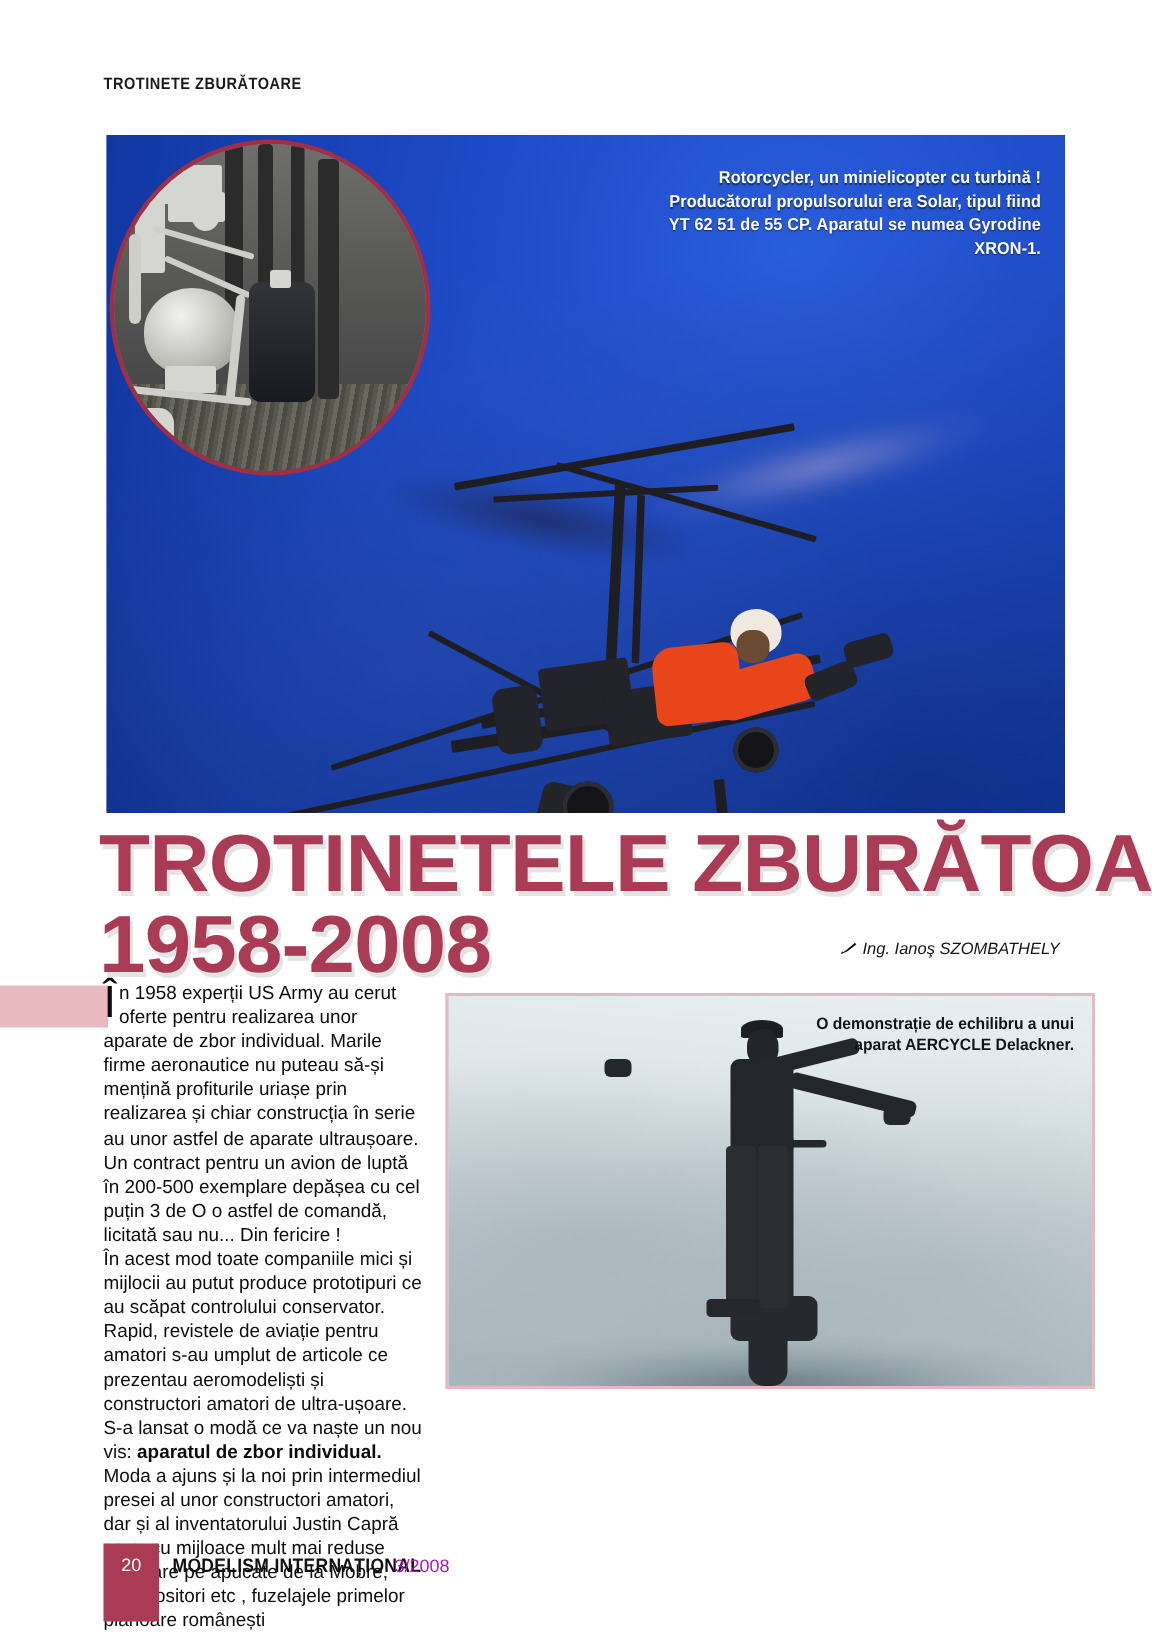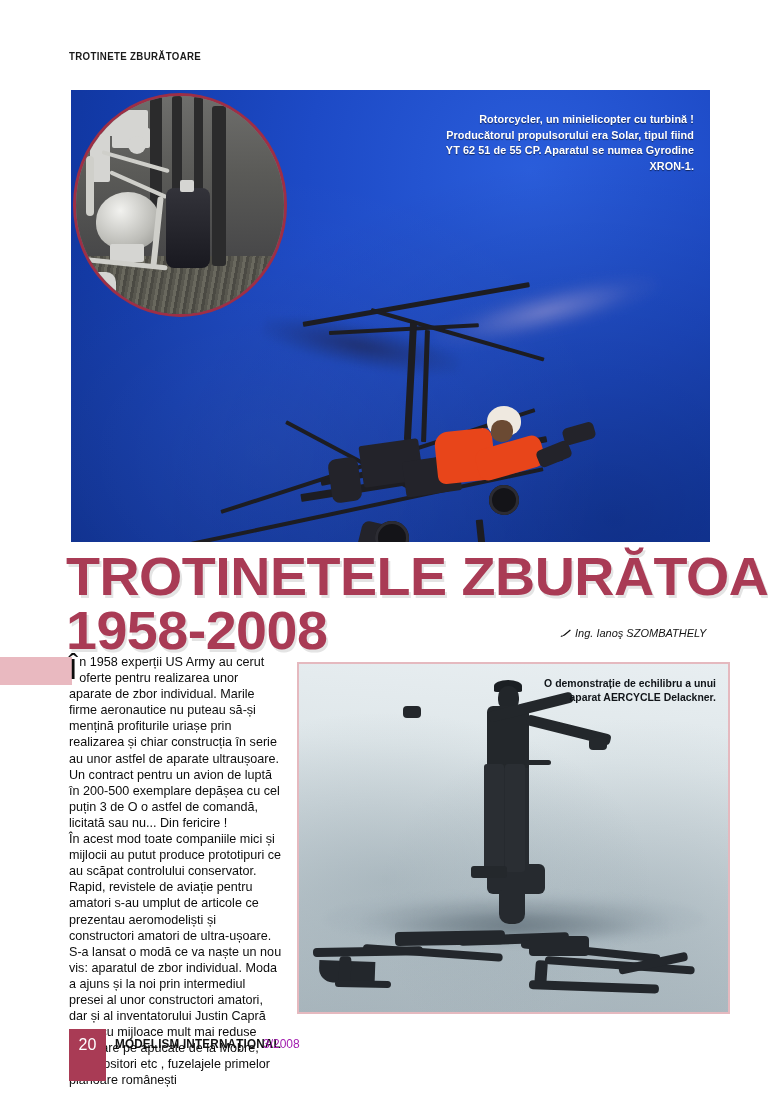--- a/index.html
+++ b/index.html
@@ -227,29 +227,29 @@
   .body-col p { margin: 0; }
   .dropcap {
     float: left;
     font-family: "Liberation Sans", sans-serif;
     font-size: 30px;
     line-height: 26px;
     font-weight: normal;
     margin: 2px 2px 0 0;
     color: #0d0d0d;
   }
-  .body-col b { font-weight: normal; text-align: right; }
+  .body-col b { font-weight: bold; text-align: right; }
 
   
   .photo2 {
     position: absolute;
     left: 297px;
     top: 662px;
     width: 433px;
-    height: 352px;
+    height: 264px;
     border: 2px solid #e5b9bf;
     box-sizing: border-box;
     overflow: hidden;
     background: #cfd7db;
   }
   .photo2 .bg2 {
     position: absolute;
     inset: 0;
     background:
       linear-gradient(185deg,#e8eef1 0%, #dfe7ea 28%, #c9d3d8 60%, #aab7be 100%);
@@ -300,21 +300,21 @@
     width: 37px;
     height: 52px;
     background: #a93b55;
   }
   .folio-num {
     position: absolute;
     left: 0; right: 0;
     top: 7px;
     text-align: center;
     font-family: "Liberation Sans", sans-serif;
-    font-size: 16px;
+    font-size: 12px;
     color: #ffffff;
   }
   .footer-title {
     position: absolute;
     left: 115px;
     top: 1036px;
     font-family: "Liberation Sans", sans-serif;
     font-size: 13px;
     font-weight: bold;
     color: #111;

